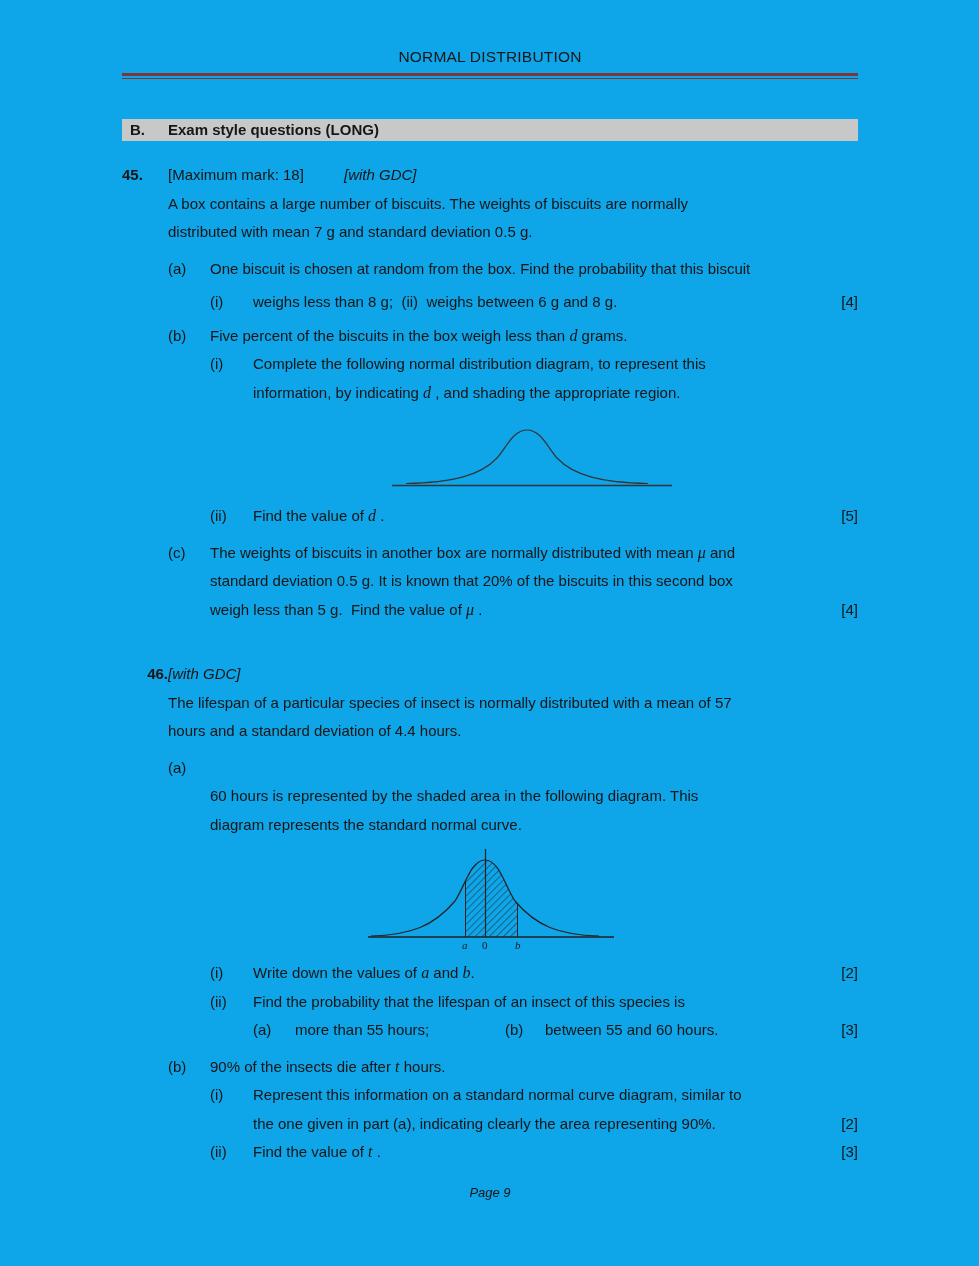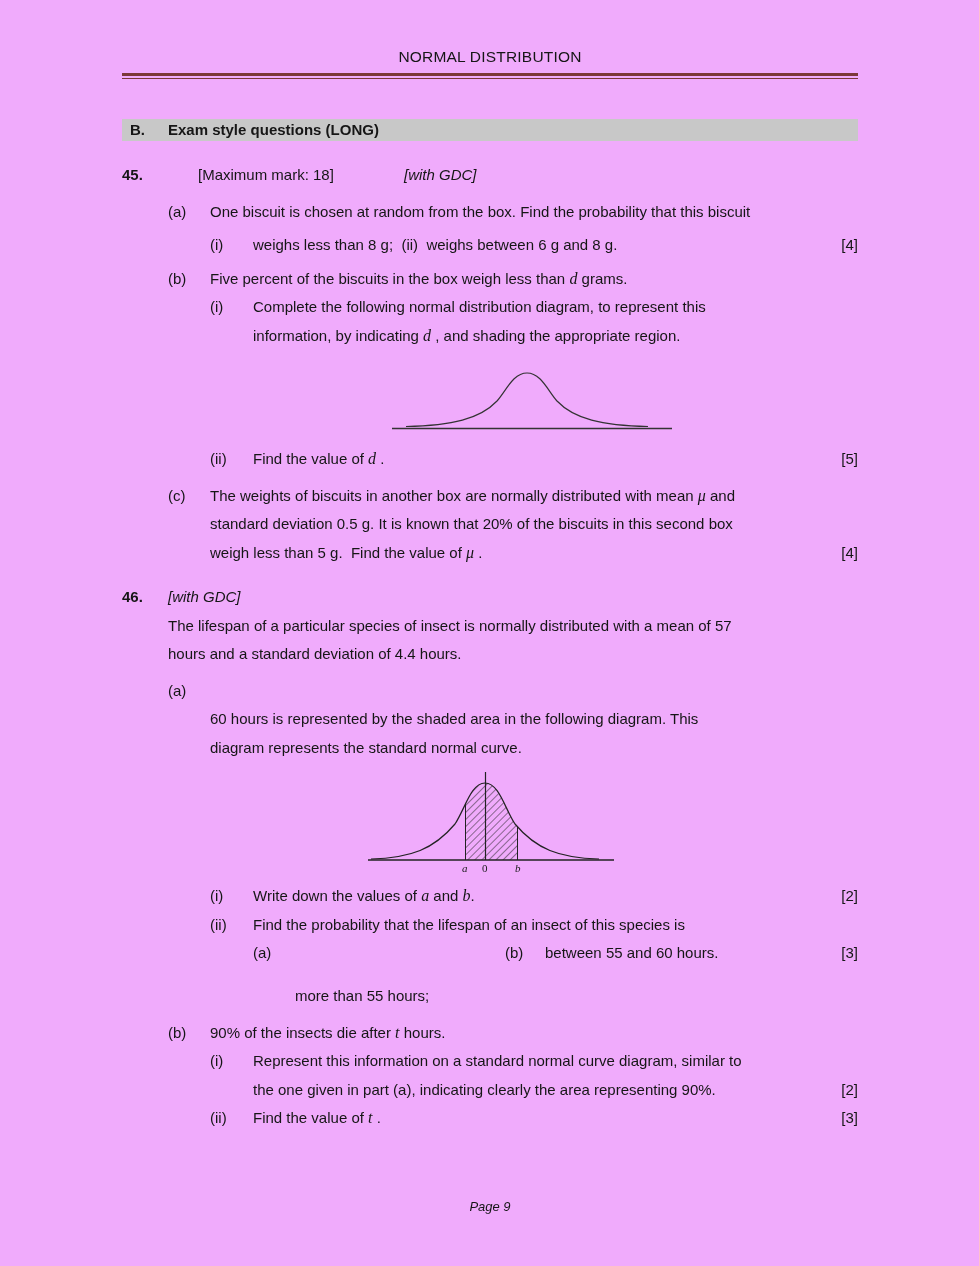--- a/index.html
+++ b/index.html
@@ -1,72 +1,76 @@
 <!DOCTYPE html>
 <html><head>
 <meta charset="utf-8">
 <style>
   * { margin:0; padding:0; box-sizing:border-box; }
   html,body { background:#ffffff; }
   .page {
-    width:979px; height:1266px; background:#f0abfc; position:relative;
+    width:979px; height:1266px; background:#0ea5e9; position:relative;
     font-family:"Liberation Sans","DejaVu Sans",sans-serif;
     font-size:15px; color:#161616; padding:48px 121px 0 122px;
     margin:0 auto; overflow:hidden;
   }
   .page [data-bind] { white-space:pre-wrap; }
   .doc-title { text-align:center; font-size:15.5px; letter-spacing:0.2px; }
   .title-rule { margin-top:7px; border-top:3px solid #7c3838; border-bottom:1px solid #7c3838; height:6px; }
   .section-bar { margin-top:40px; background:#c8c8c8; display:flex; font-weight:bold; padding:2px 6px 3px 8px; }
   .section-label { width:38px; flex:none; }
   .q-head { display:flex; line-height:28.5px; }
-  .q45-head { margin-top:20px;gap:30px; }
-  .q46-head { margin-top:16px; }
+  .q45-head { margin-top:20px; }
+  .q46-head { margin-top:36px;text-align:right; }
   .q-num { font-weight:bold; width:46px; flex:none; }
   .q-maxmark { width:176px; flex:none; }
   .q-gdc { font-weight:normal; font-style:italic; }
   .line { line-height:28.5px; }
   .indent1 { margin-left:46px; }
   .indent2 { margin-left:88px; }
   .indent3 { margin-left:131px; }
   .flexrow { display:flex; }
   .p-label { width:42px; flex:none; }
   .s-label { width:43px; flex:none; }
   .ss-label { width:42px; flex:none; }
-  .w210 { width:210px; flex:none;margin-top:43px; }
+  .w210 { width:210px; flex:none; }
   .w40 { width:40px; flex:none; }
   .markline { position:relative; }
   .mark { position:absolute; right:0; top:0; }
   .gap-sm { margin-top:5px; }
   .gap-md { margin-top:8px; }
   .mvar { font-family:"Liberation Serif","DejaVu Serif",serif; font-style:italic; font-size:16px; }
   .diagram1 { margin:14px 0 8px 270px; }
   .diagram2 { margin:8px 0 2px 244px; }
   svg text { font-family:"Liberation Serif","DejaVu Serif",serif; font-size:11px; fill:#1a1a1a; }
   svg text.it { font-style:italic; }
-  .footer { position:absolute; bottom:52px; left:122px; width:736px; text-align:center; font-style:italic; font-size:13px; }
+  .footer { position:absolute; bottom:66px; left:122px; width:736px; text-align:center; font-style:italic; font-size:13px; }
 </style>
 </head>
 <body>
 
 <div class="page">
 
   <div class="doc-title" data-bind="header.title">NORMAL DISTRIBUTION</div>
   <div class="title-rule"></div>
 
   <div class="section-bar">
     <span class="section-label" data-bind="section.label">B.</span>
     <span data-bind="section.title">Exam style questions (LONG)</span>
   </div>
 
   <div>
     <div class="q-head q45-head">
       <span class="q-num" data-bind="q45.number">45.</span>
       <span class="q-maxmark" data-bind="q45.max_mark">[Maximum mark: 18]</span>
       <span class="q-gdc" data-bind="q45.gdc">[with GDC]</span>
+    </div>
+    <div class="indent1">
+      <div class="line" data-bind="q45.intro_line1">A box contains a large number of biscuits. The weights of biscuits are normally</div>
+      <div class="line" data-bind="q45.intro_line2">distributed with mean 7 g and standard deviation 0.5 g.</div>
     </div>
 
     <div class="indent1 flexrow line gap-md">
       <span class="p-label" data-bind="q45.part_a.label">(a)</span>
       <span data-bind="q45.part_a.text">One biscuit is chosen at random from the box. Find the probability that this biscuit</span>
     </div>
     <div class="indent2 line markline gap-sm">
       <div class="flexrow">
         <span class="s-label" data-bind="q45.part_a.sub_label">(i)</span>
         <span data-bind="q45.part_a.sub_text">weighs less than 8 g;  (ii)  weighs between 6 g and 8 g.</span>

